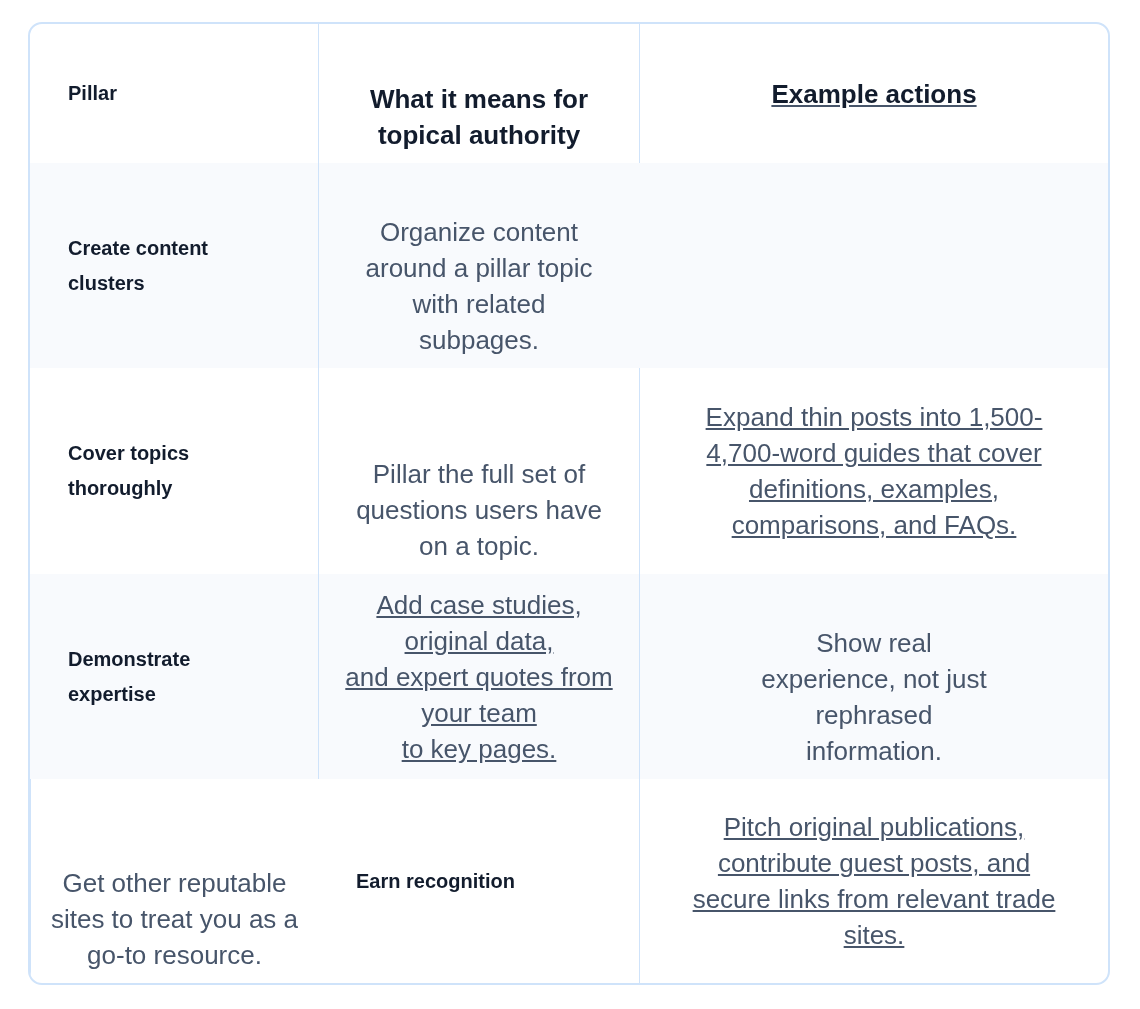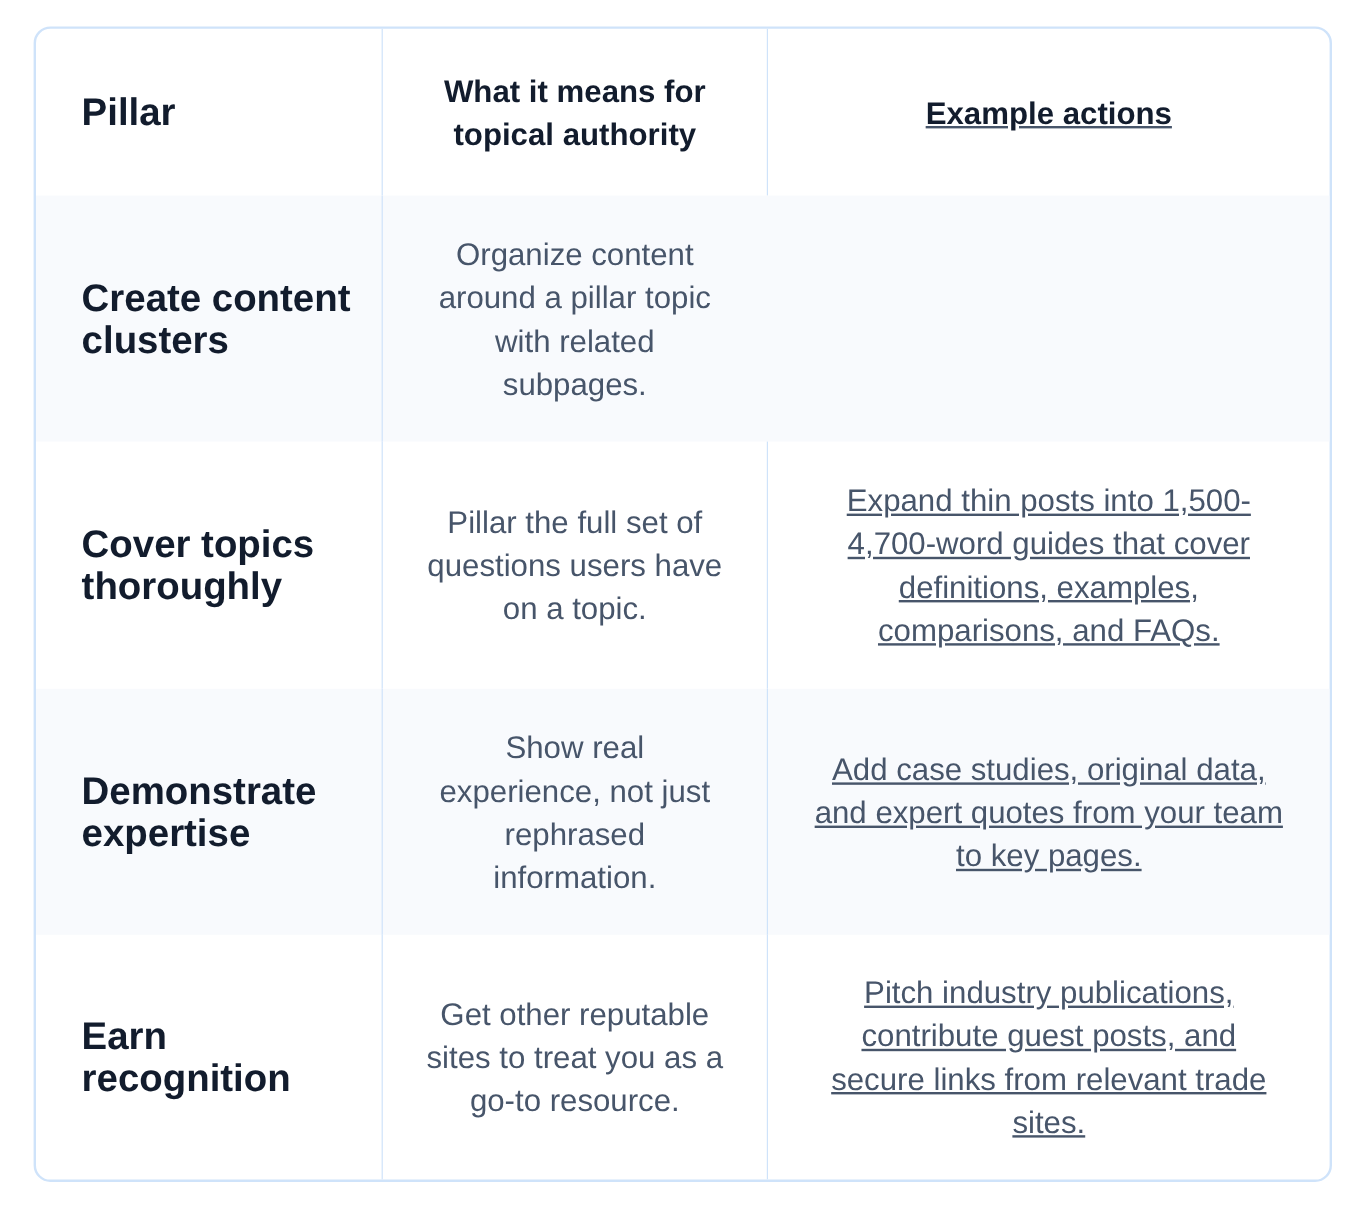--- a/index.html
+++ b/index.html
@@ -35,31 +35,31 @@
   .row.r3{height:205px;}
   .row.r4{flex:1 1 auto;}
   .row.tint{background:var(--tint);}
   .cell{
     display:flex;align-items:center;justify-content:center;
     text-align:center;
     padding:10px 24px;
     font-size:26px;line-height:36px;
     color:var(--body-text);
   }
-  .cell.c2{border-left:1.5px solid var(--border);padding:0 16px;}
+  .cell.c2{border-left:1.5px solid var(--border);padding:10px 16px;align-items:flex-end;}
   .cell.c3{border-left:1.5px solid var(--border);text-decoration:underline;}
   .cell.c1{
     justify-content:flex-start;text-align:left;
     padding:10px 12px 10px 38px;
   }
   .cell .txt{white-space:pre-line;display:block;width:100%;}
   .head .txt, .c1 .txt{
     font-weight:700;color:var(--head-text);
   }
-  .c1 .txt{font-size:32px;line-height:35px;}
+  .c1 .txt{font-size:20px;line-height:35px;}
   .head.c1 .txt{text-align:left;}
 </style>
 </head>
 <body>
 
 <div class="table">
 
   <div class="row header">
     <div class="cell c1 head">
       <span class="txt">Pillar</span>
@@ -102,43 +102,43 @@
 definitions, examples,
 comparisons, and FAQs.</span>
     </div>
   </div>
 
   <div class="row r3 tint">
     <div class="cell c1">
       <span class="txt">Demonstrate
 expertise</span>
     </div>
+    <div class="cell c3">
+      <span class="txt">Add case studies, original data,
+and expert quotes from your team
+to key pages.</span>
+    </div>
     <div class="cell c2">
       <span class="txt">Show real
 experience, not just
 rephrased
 information.</span>
     </div>
-    <div class="cell c3">
-      <span class="txt">Add case studies, original data,
-and expert quotes from your team
-to key pages.</span>
-    </div>
   </div>
 
   <div class="row r4">
-    <div class="cell c1">
-      <span class="txt">Earn recognition</span>
-    </div>
     <div class="cell c2">
       <span class="txt">Get other reputable
 sites to treat you as a
 go-to resource.</span>
     </div>
+    <div class="cell c1">
+      <span class="txt">Earn recognition</span>
+    </div>
     <div class="cell c3">
-      <span class="txt">Pitch industry publications,
+      <span class="txt">Pitch original publications,
 contribute guest posts, and
 secure links from relevant trade
 sites.</span>
     </div>
   </div>
 
 </div>
 
 </body></html>

